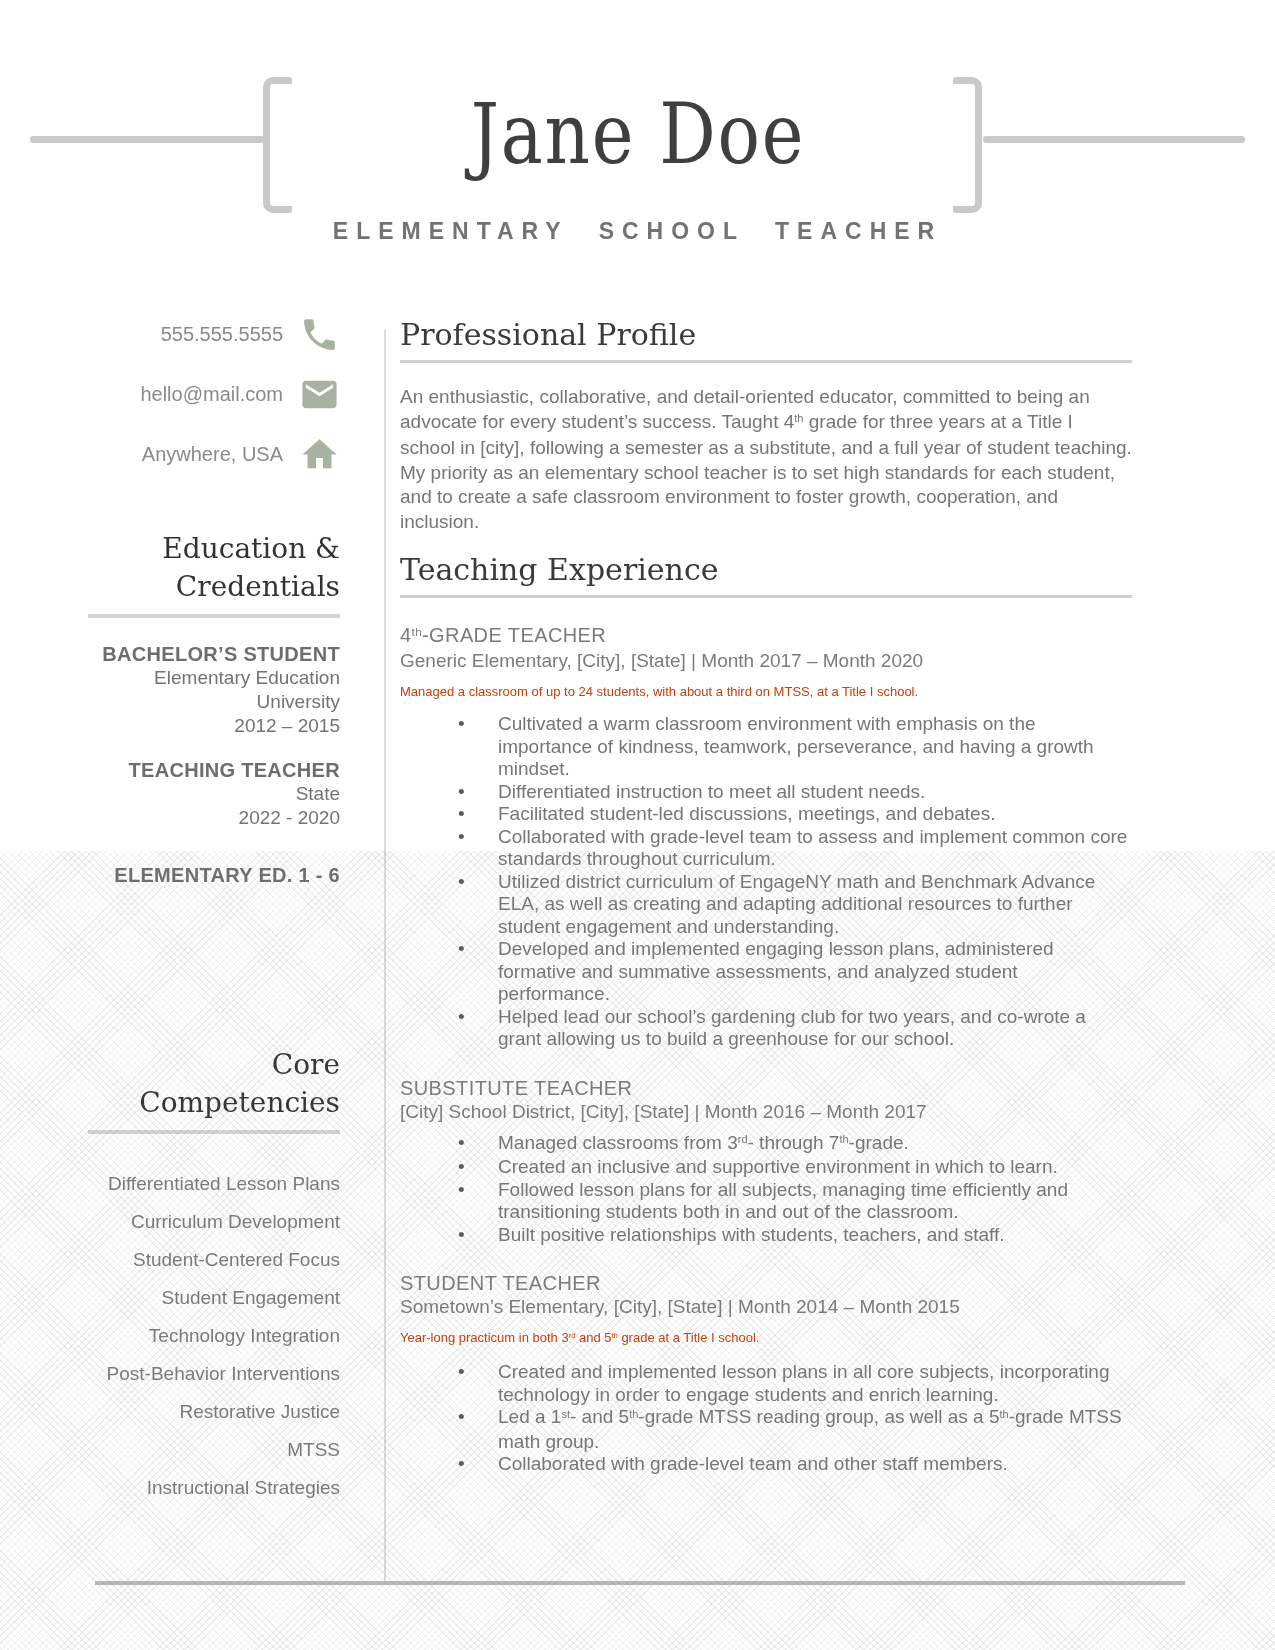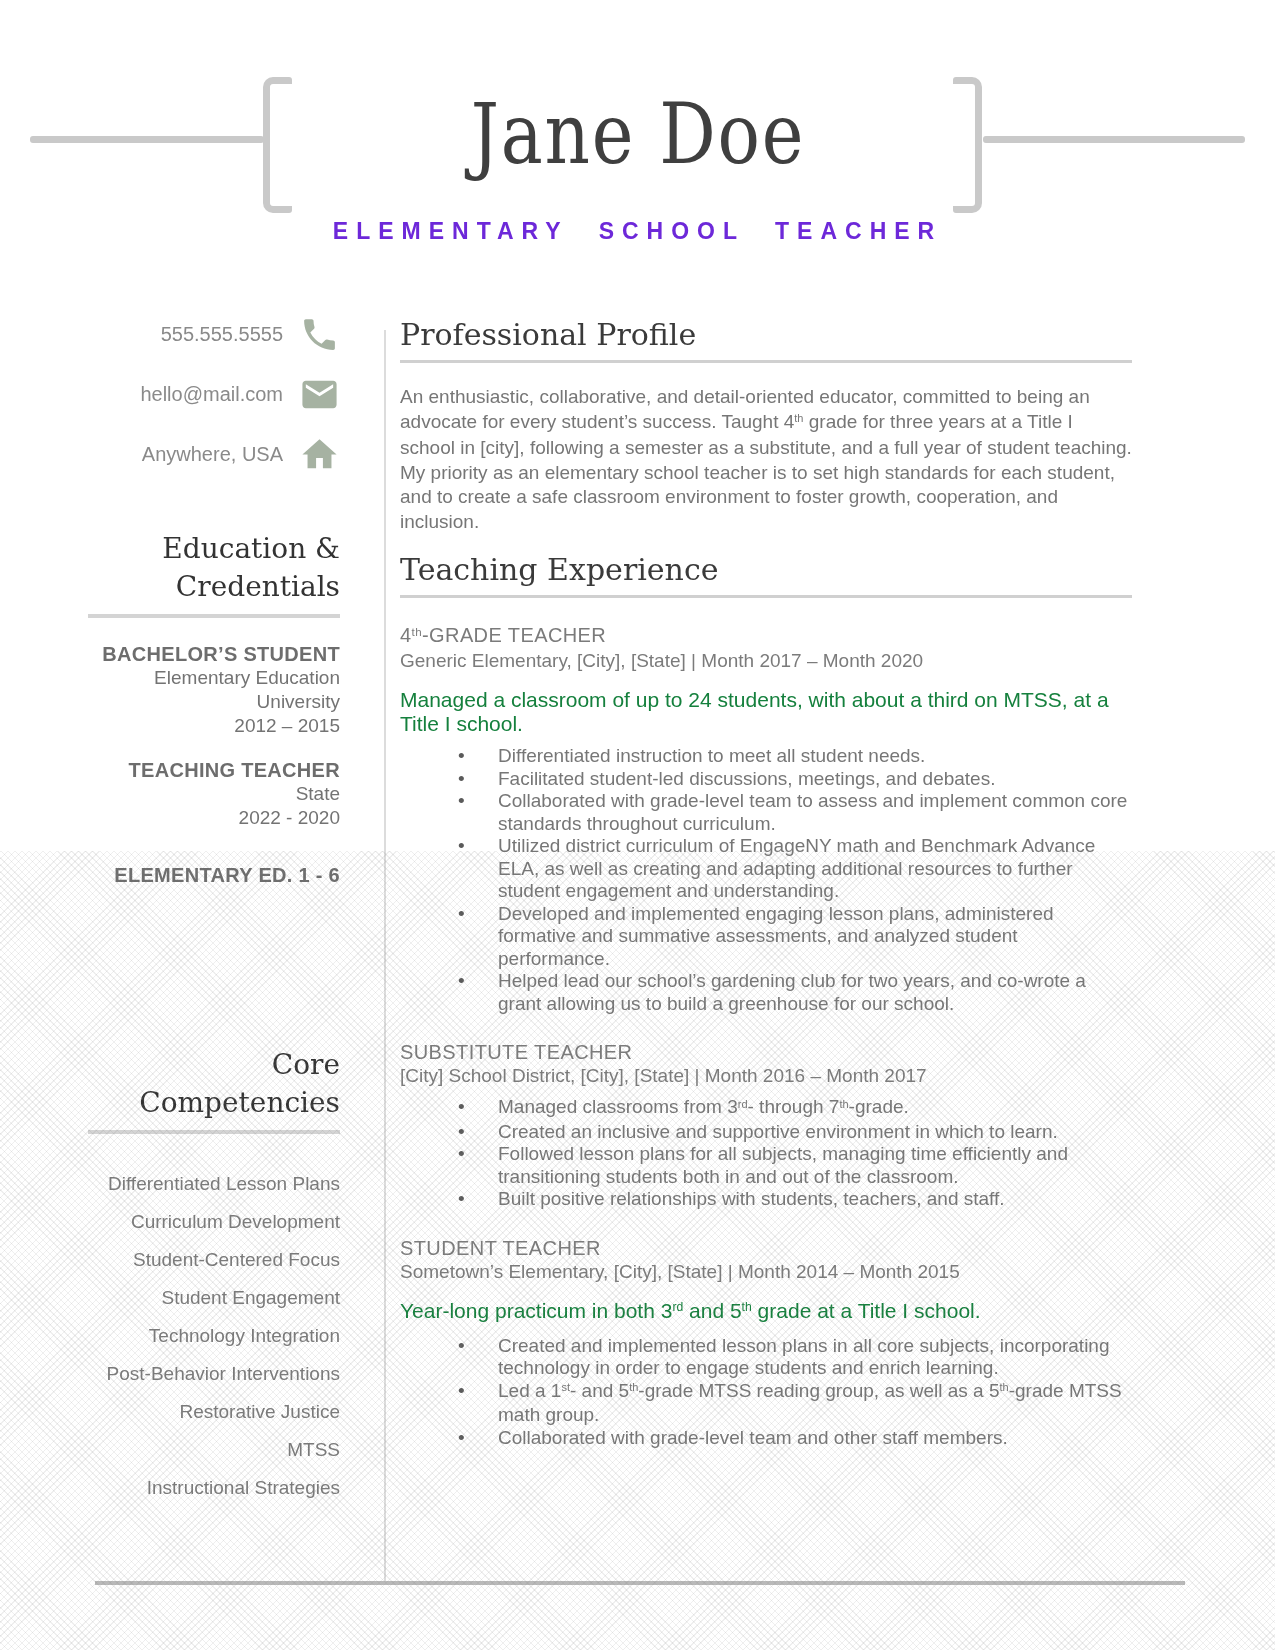--- a/index.html
+++ b/index.html
@@ -23,21 +23,21 @@
   .bracket.left{left:263px;border-left:7px solid #c9c9c9;border-top:7px solid #c9c9c9;border-bottom:7px solid #c9c9c9;border-radius:10px 3px 3px 10px;}
   .bracket.right{left:953px;border-right:7px solid #c9c9c9;border-top:7px solid #c9c9c9;border-bottom:7px solid #c9c9c9;border-radius:3px 10px 10px 3px;}
   .name{
     position:absolute;left:0;right:0;top:88px;text-align:center;
     font-family:"DejaVu Serif","Liberation Serif",serif;
     font-size:84px;line-height:1.1;color:#3f3f3f;letter-spacing:2px;
   }
   .name span{display:inline-block;transform:scaleX(.84);transform-origin:center;}
   .subtitle{
     position:absolute;left:0;right:0;top:218px;text-align:center;
-    font-size:23px;font-weight:700;letter-spacing:8px;word-spacing:16px;color:#6d28d9;
+    font-size:23px;font-weight:700;letter-spacing:8px;word-spacing:16px;color:#737373;
   }
   
   .v-divider{position:absolute;left:384px;top:330px;width:2px;height:1253px;background:#dcdcdc;}
   .contact{position:absolute;left:0;top:314px;width:340px;}
   .contact-row{display:flex;justify-content:flex-end;align-items:center;gap:16px;margin-bottom:19px;height:41px;}
   .contact-row .val{font-size:20px;color:#8a8a8a;}
   .cicon{width:41px;height:41px;display:flex;align-items:center;justify-content:center;}
   .cicon svg{width:41px;height:41px;fill:#a6b2a2;}
   .side-block{position:absolute;left:0;width:385px;box-sizing:border-box;padding:0 45px 0 88px;text-align:right;}
   .side-block.education{top:530px;}
@@ -58,21 +58,21 @@
   .main-block.profile{top:317px;}
   .main-block.experience{top:552px;}
   .main-heading{
     font-family:"DejaVu Serif","Liberation Serif",serif;font-size:30px;line-height:36px;color:#3a3a3a;
   }
   .main-underline{height:3px;background:#d0d0d0;margin-top:7px;}
   .para{margin-top:22px;font-size:19px;line-height:24.5px;color:#767676;}
   .job{margin-top:26px;}
   .job-title{font-size:20px;color:#7b7b7b;line-height:23px;letter-spacing:.4px;}
   .job-meta{font-size:19px;color:#7b7b7b;line-height:23px;}
-  .job-summary{margin-top:16px;font-size:21px;line-height:24px;color:#15803d;}
+  .job-summary{margin-top:8px;font-size:13px;line-height:24px;color:#c2410c;}
   .job ul{margin:9px 0 0 58px;padding:0;list-style:none;}
   .job ul li{position:relative;padding-left:40px;font-size:19px;line-height:22.5px;color:#767676;}
   .job ul li::before{content:"\2022";position:absolute;left:0;top:0;color:#5a5a5a;}
   sup{font-size:.58em;vertical-align:baseline;position:relative;top:-.5em;}
   
   .footer-rule{position:absolute;left:95px;top:1581px;width:1090px;height:4px;background:#b9b9b9;}
 </style>
 </head>
 <body>
 
@@ -166,20 +166,21 @@
 
   <div class="main-block experience">
     <div class="main-heading">Teaching Experience</div>
     <div class="main-underline"></div>
 
     <div class="job">
       <div class="job-title">4<sup>th</sup>-GRADE TEACHER</div>
       <div class="job-meta">Generic Elementary, [City], [State] | Month 2017 – Month 2020</div>
       <div class="job-summary">Managed a classroom of up to 24 students, with about a third on MTSS, at a Title I school.</div>
       <ul>
+          <li>Cultivated a warm classroom environment with emphasis on the importance of kindness, teamwork, perseverance, and having a growth mindset.</li>
           <li>Differentiated instruction to meet all student needs.</li>
           <li>Facilitated student-led discussions, meetings, and debates.</li>
           <li>Collaborated with grade-level team to assess and implement common core standards throughout curriculum.</li>
           <li>Utilized district curriculum of EngageNY math and Benchmark Advance ELA, as well as creating and adapting additional resources to further student engagement and understanding.</li>
           <li>Developed and implemented engaging lesson plans, administered formative and summative assessments, and analyzed student performance.</li>
           <li>Helped lead our school’s gardening club for two years, and co-wrote a grant allowing us to build a greenhouse for our school.</li>
         </ul>
     </div>
 
     <div class="job">

